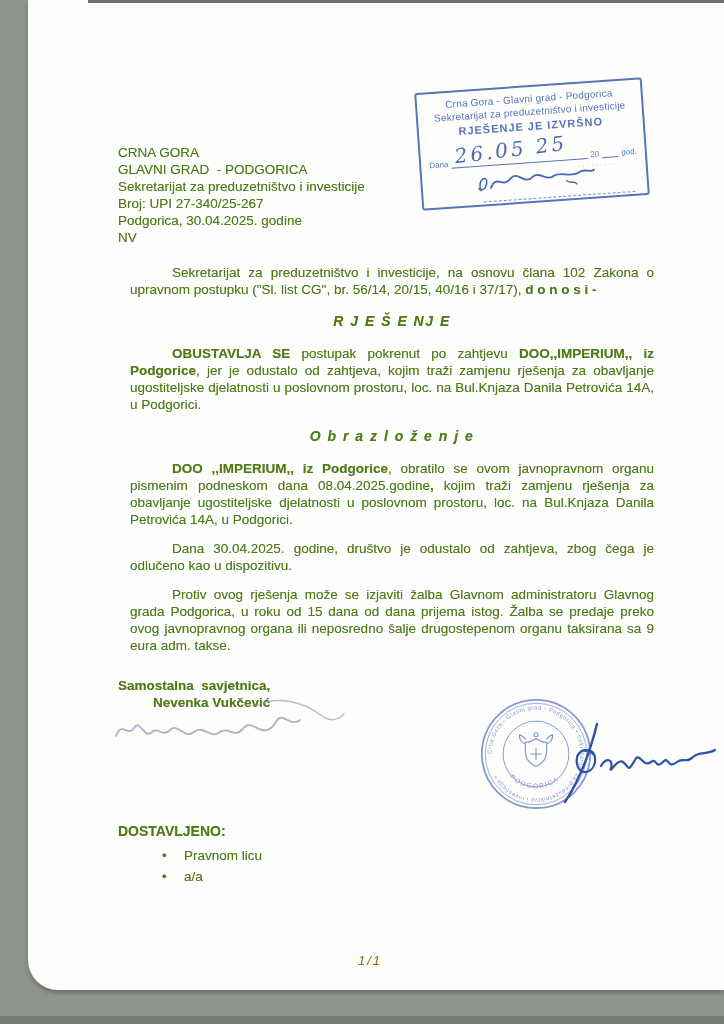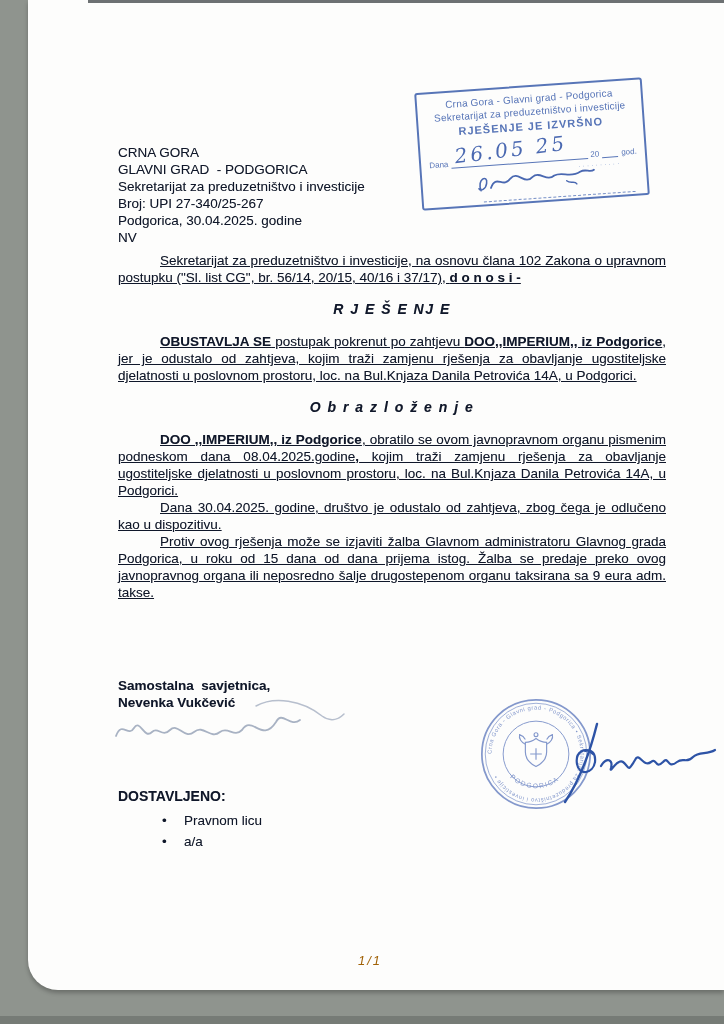--- a/index.html
+++ b/index.html
@@ -10,21 +10,21 @@
     -webkit-font-smoothing:antialiased;
   }
   .bed-shadow{position:absolute;left:0;bottom:0;width:724px;height:8px;background:#767b76;}
   .page{
     position:absolute;left:28px;top:0;right:0;bottom:34px;
     background:#fdfdfc;
     border-bottom-left-radius:30px;
     box-shadow:0 3px 4px rgba(0,0,0,.25);
   }
   .top-line{position:absolute;left:60px;top:0;right:0;height:3px;background:#54585b;opacity:.85;}
-  .txt{color:#0f172a;text-shadow:0 0 .4px rgba(0,0,0,.3);}
+  .txt{color:#4d7c0f;text-shadow:0 0 .4px rgba(0,0,0,.3);}
   
   .header{position:absolute;left:90px;top:144px;font-size:13.5px;line-height:17px;}
   .header div{white-space:pre;}
   
   .stamp{
     position:absolute;left:390px;top:85px;width:228px;height:118px;
     border:2px solid #4a6ab2;border-radius:3px;
     transform:rotate(-4deg);transform-origin:center;
     color:#4a6ab2;opacity:.92;padding:5px 8px 0 8px;box-sizing:border-box;
   }
@@ -36,37 +36,37 @@
   .stamp .hand-date{
     position:absolute;left:26px;top:-16px;
     font-family:"DejaVu Serif", serif;font-style:italic;
     font-size:20px;color:#3b5cab;letter-spacing:3px;transform:rotate(-3deg);white-space:pre;
   }
   .stamp .sig-area{position:relative;height:40px;}
   .stamp .sig-line{position:absolute;left:52px;right:4px;bottom:4px;border-bottom:1px dashed #6b86c2;}
   .stamp .tiny-print{position:absolute;right:18px;top:2px;font-size:6px;color:#8aa0cf;letter-spacing:.5px;}
   
   .main{position:absolute;left:90px;top:252px;width:548px;font-size:13.5px;line-height:17px;}
-  .main p{margin:0;text-align:justify;text-indent:42px;text-decoration:underline;}
+  .main p{margin:12px;text-align:justify;text-indent:42px;}
   .b{font-weight:bold;}
   h1.doc-heading{
     margin:15px 0 15px 0;text-align:center;font-size:14px;font-weight:bold;
     letter-spacing:1.5px;text-indent:0;font-style:italic;
   }
   
   .sig-left{position:absolute;left:90px;top:677px;font-size:13.5px;line-height:17px;font-weight:bold;}
-  .sig-left div{white-space:pre;}
+  .sig-left div{white-space:pre;text-align:right;}
   .sig-nevenka{position:absolute;left:78px;top:692px;}
   .sekretar{position:absolute;left:512px;top:705px;width:170px;font-size:13.5px;line-height:17px;font-weight:bold;}
   .sekretar .role{text-align:center;}
   .sekretar .name{text-align:left;padding-left:8px;white-space:pre;}
   .seal-wrap{position:absolute;left:450px;top:696px;opacity:.85;}
   .sig-orahovac{position:absolute;left:505px;top:720px;}
   
-  .delivery{position:absolute;left:90px;top:788px;font-size:13.5px;}
+  .delivery{position:absolute;left:90px;top:823px;font-size:13.5px;}
   .delivery .title{font-weight:bold;font-size:14px;}
   .delivery ul{list-style:none;margin:6px 0 0 0;padding:0;}
   .delivery li{position:relative;padding-left:66px;line-height:21px;}
   .delivery li .dot{position:absolute;left:44px;top:0;}
   
   .pagenum{position:absolute;left:330px;top:953px;font-size:13px;color:#a16207;letter-spacing:2px;font-style:italic;}
 </style>
 </head>
 <body>
 

